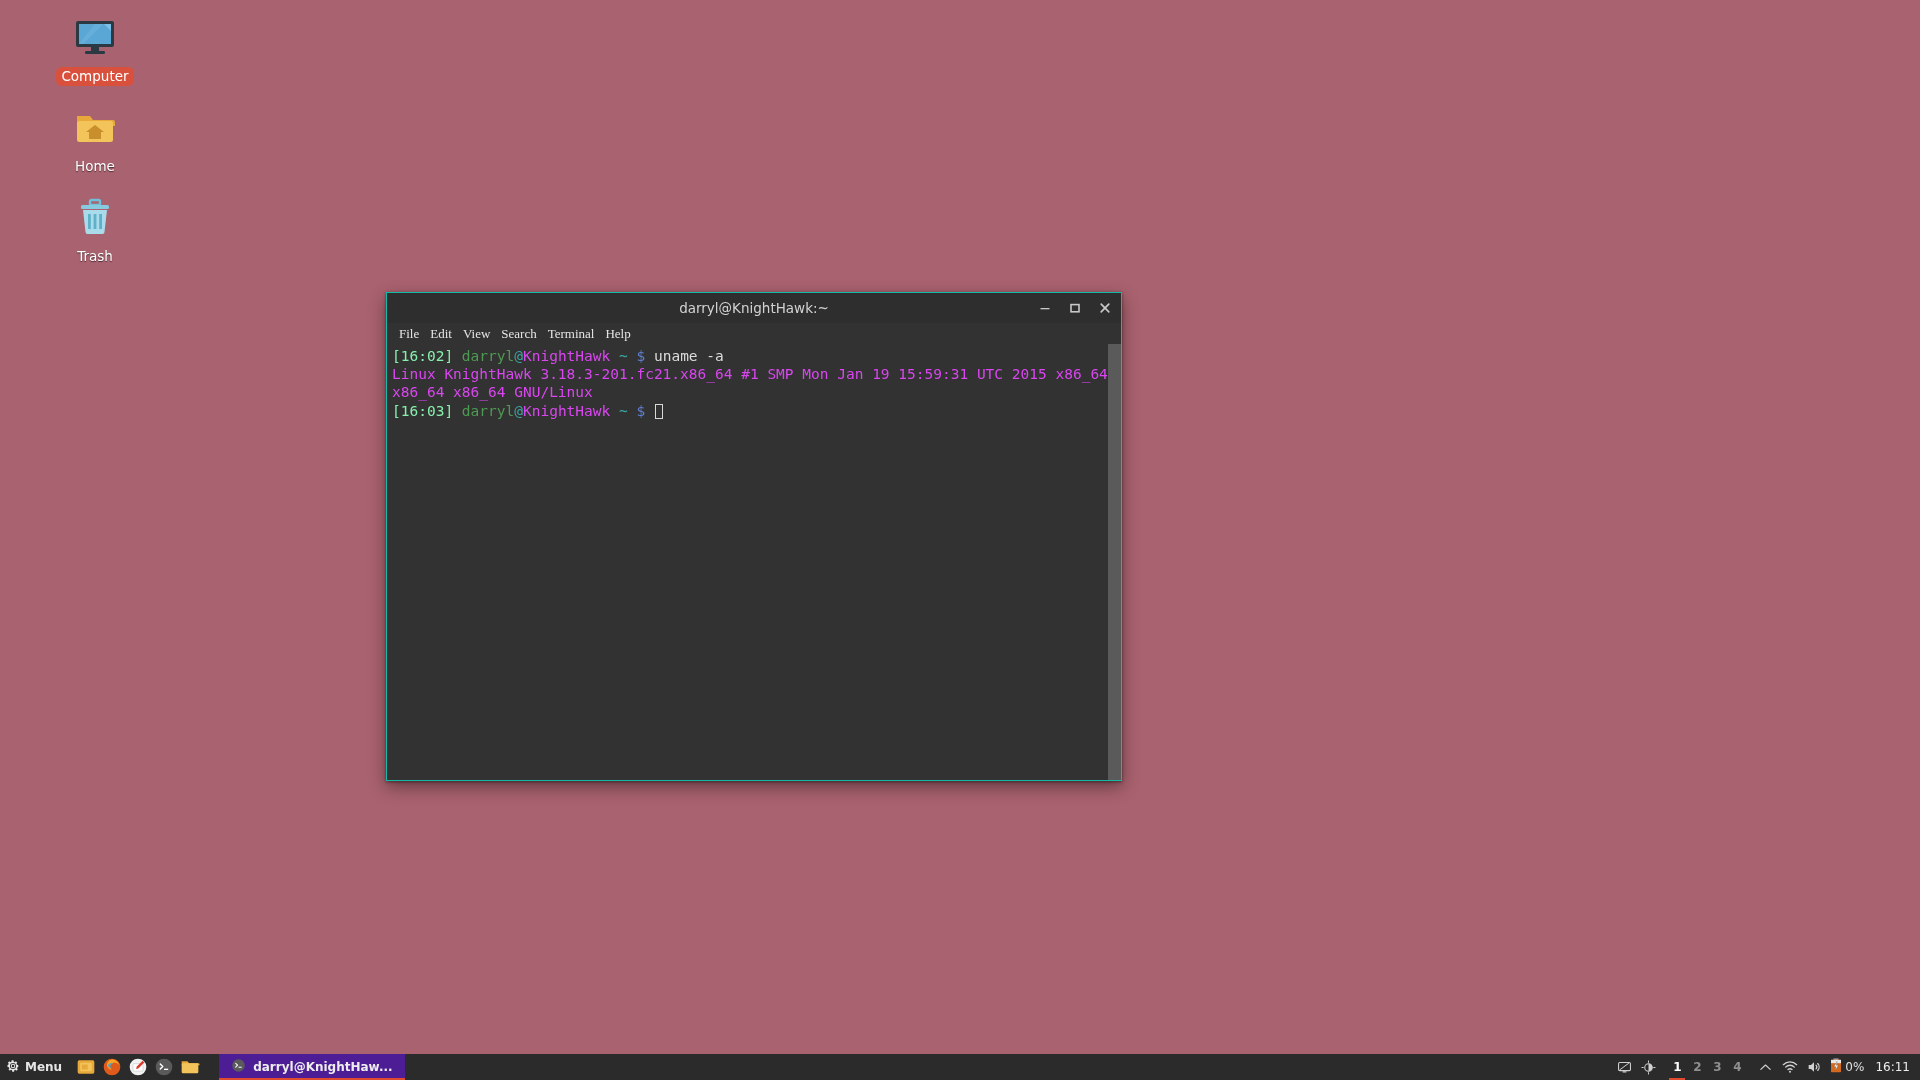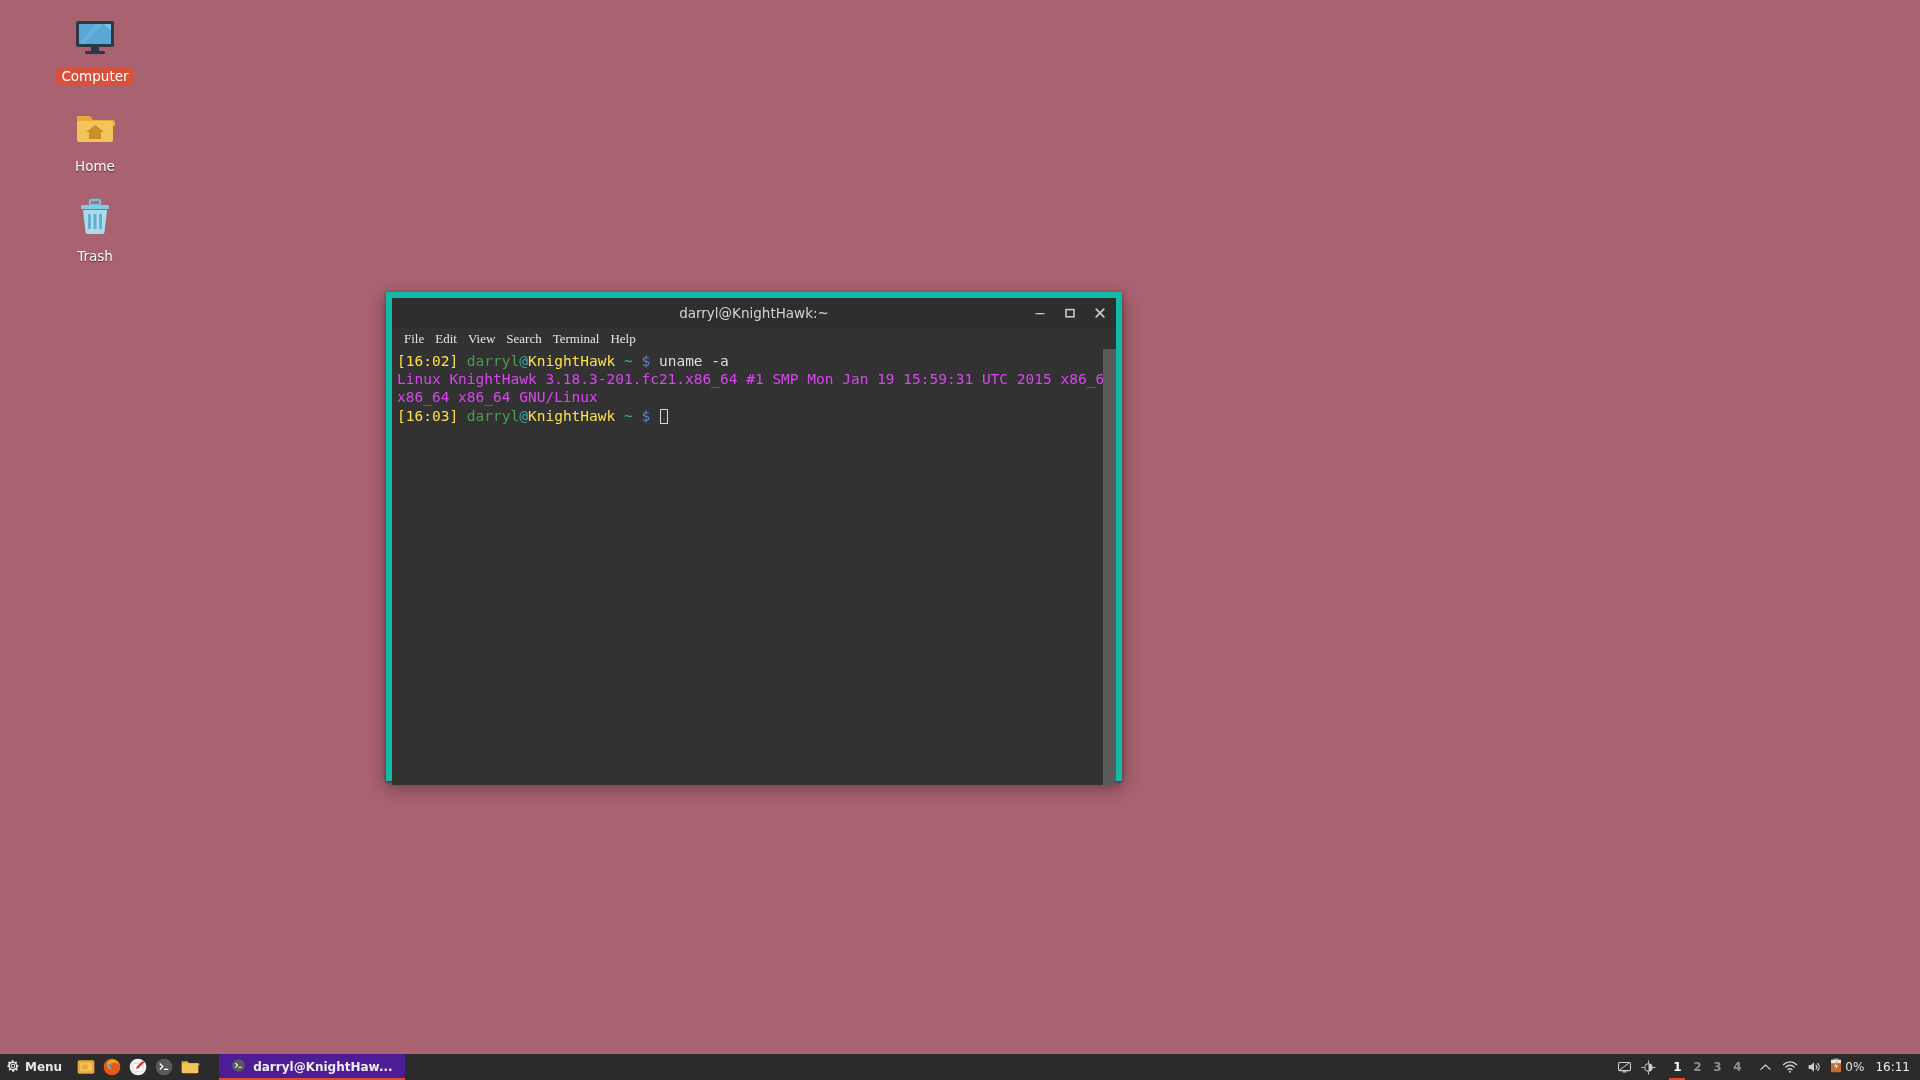--- a/index.html
+++ b/index.html
@@ -56,21 +56,21 @@
 
   
   #terminal-window {
     position: absolute;
     left: 386px;
     top: 292px;
     width: 736px;
     height: 489px;
     background: #323232;
     box-shadow: 0 6px 16px rgba(0,0,0,.40), 0 1px 3px rgba(0,0,0,.45);
-    border: 6px solid #14b8a6;
+    border: 1px solid #14b8a6;
   }
   #title-bar {
     position: relative;
     height: 30px;
     background: #2e2e2e;
     display: flex;
     align-items: center;
   }
   #window-title {
     position: absolute;
@@ -128,24 +128,24 @@
   }
   #term-text {
     font-family: "DejaVu Sans Mono", monospace;
     font-size: 14.5px;
     line-height: 18.2px;
     color: #d8d8d8;
     white-space: pre-wrap;
     word-break: break-all;
     padding-left: 2px;
   }
-  .c-time   { color: #fde047; text-align: right; }
+  .c-time   { color: #86efac; text-align: right; }
   .c-user   { color: #4e9a52; }
   .c-at     { color: #3aa8a0; }
-  .c-host   { color: #fde047; }
+  .c-host   { color: #d946ef; }
   .c-path   { color: #3aa8a0; }
   .c-dollar { color: #5f7fd0; }
   .c-cmd    { color: #dcdcdc; }
   .c-out    { color: #d946ef; }
   .cursor-block {
     display: inline-block;
     width: 8px;
     height: 15px;
     border: 1px solid #d8d8d8;
     vertical-align: -3px;

